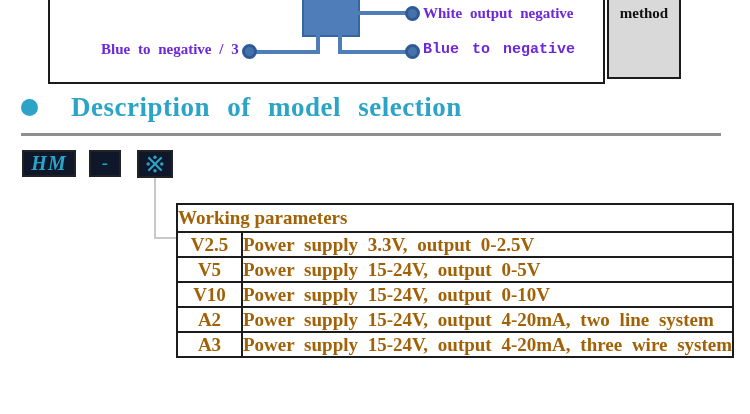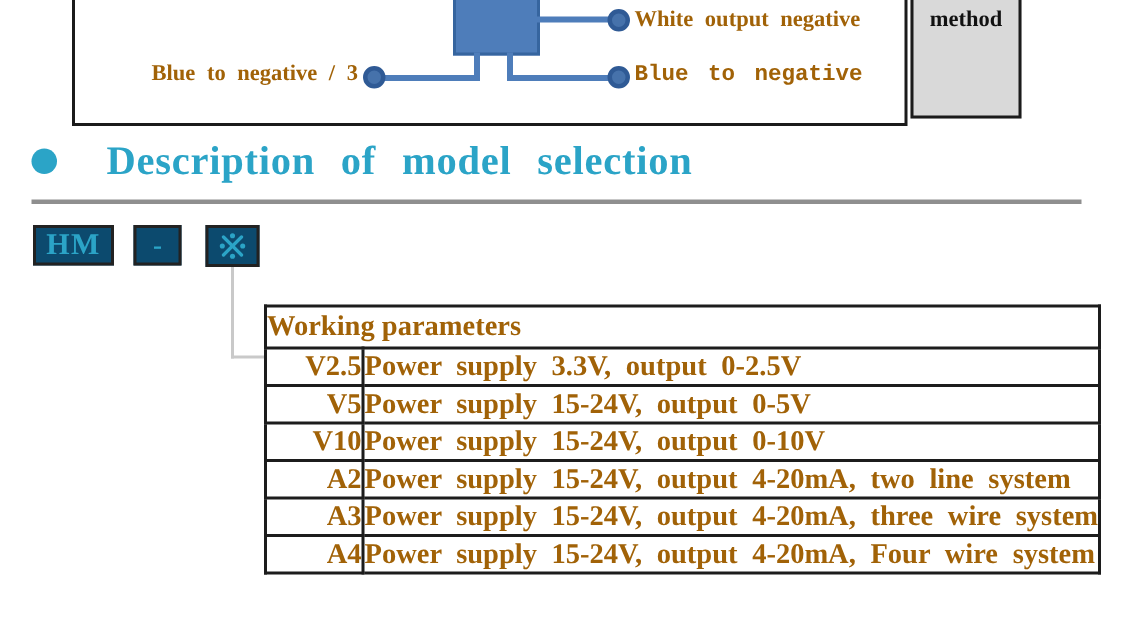--- a/index.html
+++ b/index.html
@@ -20,57 +20,57 @@
   .sensor-box{
     position:absolute;left:302px;top:-10px;width:58px;height:47px;
     background:#4e7dba;border:2px solid #36659f;box-sizing:border-box;
   }
   .wire{position:absolute;background:#4e7dba;}
   .dot{
     position:absolute;width:9px;height:9px;border-radius:50%;
     background:#4672ab;border:3px solid #2f5a95;
   }
   .wire-label{
-    position:absolute;font-size:15px;color:#a16207;word-spacing:4px;white-space:nowrap;
+    position:absolute;font-size:15px;color:#6d28d9;word-spacing:4px;white-space:nowrap;
   }
   
   .bullet{
     position:absolute;left:21px;top:99px;width:17px;height:17px;border-radius:50%;
     background:#2ba4c7;
   }
   .section-title{
     position:absolute;left:45px;top:92px;font-size:27px;color:#2ba4c7;
     word-spacing:10px;letter-spacing:0.5px;white-space:nowrap;margin-left:26px;
   }
   .section-underline{
     position:absolute;left:21px;top:133px;width:700px;height:3px;background:#8f8f8f;
   }
   
   .code-box{
-    position:absolute;top:150px;border:2px solid #222;background:#0c4a6e;
+    position:absolute;top:150px;border:2px solid #222;background:#0f172a;
     display:flex;align-items:center;justify-content:center;
-    color:#2ba4c7;box-sizing:border-box;
+    color:#2ba4c7;box-sizing:border-box;font-style:italic;
   }
   .box-hm{left:22px;width:54px;height:27px;font-size:20px;letter-spacing:1px;}
   .box-dash{left:89px;width:32px;height:27px;font-size:18px;}
   .box-star{left:137px;width:36px;height:28px;}
   
   .connector-v{position:absolute;left:154px;top:178px;width:2px;height:61px;background:#c9c9c9;}
   .connector-h{position:absolute;left:154px;top:237px;width:23px;height:2px;background:#c9c9c9;}
   
   .params-wrap{position:absolute;left:176px;top:203px;}
   table.params{border-collapse:collapse;background:#fff;}
   table.params td{
     border:2px solid #1c1c1c;color:#a16207;font-size:19px;font-weight:bold;
     padding:0;white-space:nowrap;
   }
   td.t-header{
     width:552px;height:26px;padding-left:5px;border-bottom:3px solid #111;
   }
-  td.t-code{width:63px;height:23px;text-align:right;}
+  td.t-code{width:63px;height:23px;text-align:center;}
   td.t-desc{width:485px;padding-left:9px;word-spacing:5px;}
 </style>
 </head>
 <body>
 
 <div class="page">
 
   <div class="outer-box"></div>
   <div class="sensor-box"></div>
 
@@ -137,21 +137,17 @@
         <td class="t-desc">Power supply 15-24V, output 0-10V</td>
       </tr>
       <tr>
         <td class="t-code">A2</td>
         <td class="t-desc">Power supply 15-24V, output 4-20mA, two line system</td>
       </tr>
       <tr>
         <td class="t-code">A3</td>
         <td class="t-desc">Power supply 15-24V, output 4-20mA, three wire system</td>
       </tr>
-      <tr>
-        <td class="t-code">A4</td>
-        <td class="t-desc">Power supply 15-24V, output 4-20mA, Four wire system</td>
-      </tr>
     </tbody>
       </table>
   </div>
 
 </div>
 
 </body></html>

